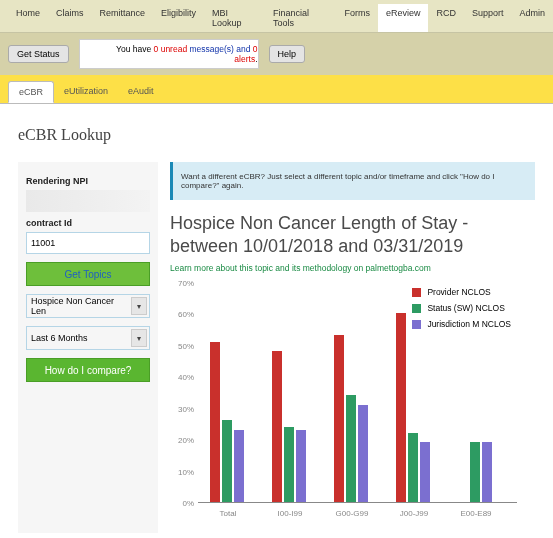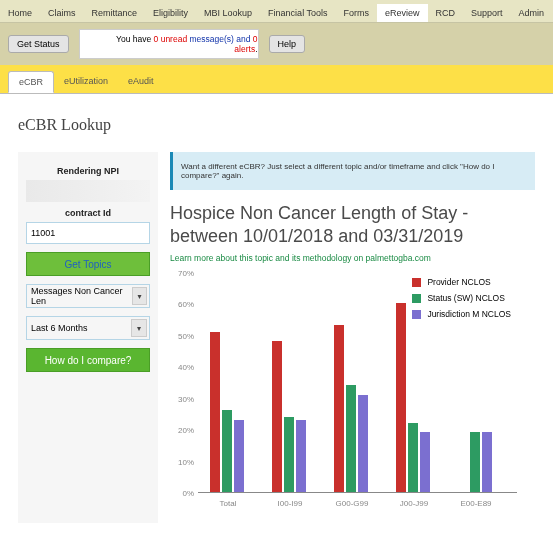--- a/index.html
+++ b/index.html
@@ -1,39 +1,39 @@
 <!DOCTYPE html>
 <html><head>
   <meta charset="utf-8">
   <style>
     * { margin:0; padding:0; box-sizing:border-box; font-family:Helvetica,Arial,sans-serif; }
     body { width:553px; background:#fff; font-size:10px; }
 
-    .topnav { background:#E7E5C4; display:flex; gap:0; padding:4px 0 0 0; border-bottom:1px solid #c6c4a4; }
+    .topnav { background:#E7E5C4; display:flex; gap:0; padding:4px 0 0 8px; border-bottom:1px solid #c6c4a4; }
     .topnav .tab { padding:4px 8px; font-size:9px; color:#333; cursor:pointer; }
     .topnav .tab.active { background:#fff; }
 
     .statusbar { background:#D5D1A9; display:flex; align-items:center; padding:6px 8px; gap:10px; }
     .btn-grey { background:#E4E4E4; border:1px solid #aaa; border-radius:3px; padding:3px 8px; font-size:9px; cursor:pointer; }
     .alerts { background:#fff; border:1px solid #ccc; text-align:right; font-size:8.5px; padding:4px 0; width:180px; }
     .alerts .t-black { color:#000; }
     .alerts .t-blue  { color:#13a; }
     .alerts .t-red   { color:#d00; }
     .tag { display:inline-block; width:22px; }
 
     .subtabs { background:#fde047; display:flex; padding:6px 8px 0 8px; border-bottom:1px solid #bbb; }
     .subtabs .subtab { padding:5px 10px; font-size:9px; color:#555; cursor:pointer; }
     .subtabs .subtab.active { background:#fff; border:1px solid #bbb; border-bottom:1px solid #fff; border-radius:3px 3px 0 0; }
 
     h1 { font-family:Georgia,serif; font-weight:normal; font-size:16px; color:#444; margin:22px 18px 18px 18px; }
 
     .main { display:flex; padding:0 18px 10px 18px; gap:12px; }
 
     .sidebar { width:140px; background:#f6f6f6; padding:8px; }
-    .sidebar label { font-size:9px; font-weight:bold; color:#222; display:block; margin:6px 0 4px;text-align:center; }
+    .sidebar label { font-size:9px; font-weight:bold; color:#222; display:block; margin:6px 0 4px; }
     .npi-box { height:22px; background:linear-gradient(90deg,#e9e9e9,#f3f3f3); margin-bottom:6px; }
     .input { width:100%; height:22px; border:1px solid #b5d5e6; font-size:9px; padding:0 4px; }
     .btn-green { width:100%; height:24px; margin-top:8px; background:#5ab630; border:1px solid #4a9e26; color:#fff; font-size:10px; cursor:pointer; }
     .btn-topics { width:100%; height:24px; margin-top:8px; background:#6ebf3b; border:1px solid #4a9e26; color:#2060c0; font-size:10px; cursor:pointer; }
     .select { width:100%; height:24px; margin-top:8px; border:1px solid #b5d5e6; display:flex; align-items:center; padding:0 2px 0 4px; font-size:9px; cursor:pointer; }
     .select .chev { margin-left:auto; background:#e6e6e6; width:16px; height:18px; display:flex; align-items:center; justify-content:center; font-size:8px; color:#444; border:1px solid #ccc; }
 
     .content { flex:1; }
     .infobar { border-left:3px solid #1b89b6; background:#d7ecf5; padding:10px 8px; font-size:8px; color:#333; }
     h2 { font-family:Helvetica,Arial,sans-serif; font-weight:normal; color:#4a4a4a; font-size:18px; line-height:1.25; margin:12px 0 6px; }
@@ -88,21 +88,21 @@
   <div class="sidebar">
     <label>Rendering NPI</label>
     <div class="npi-box"></div>
 
     <label>contract Id</label>
     <input class="input" value="11001" style="">
 
     <button class="btn-topics">Get Topics</button>
 
     <div class="select">
-      <span>Messages Non Cancer Len</span>
+      <span>Hospice Non Cancer Len</span>
       <span class="chev">▾</span>
     </div>
 
     <div class="select">
       <span>Last 6 Months</span>
       <span class="chev">▾</span>
     </div>
 
     <button class="btn-green">How do I compare?</button>
   </div>

